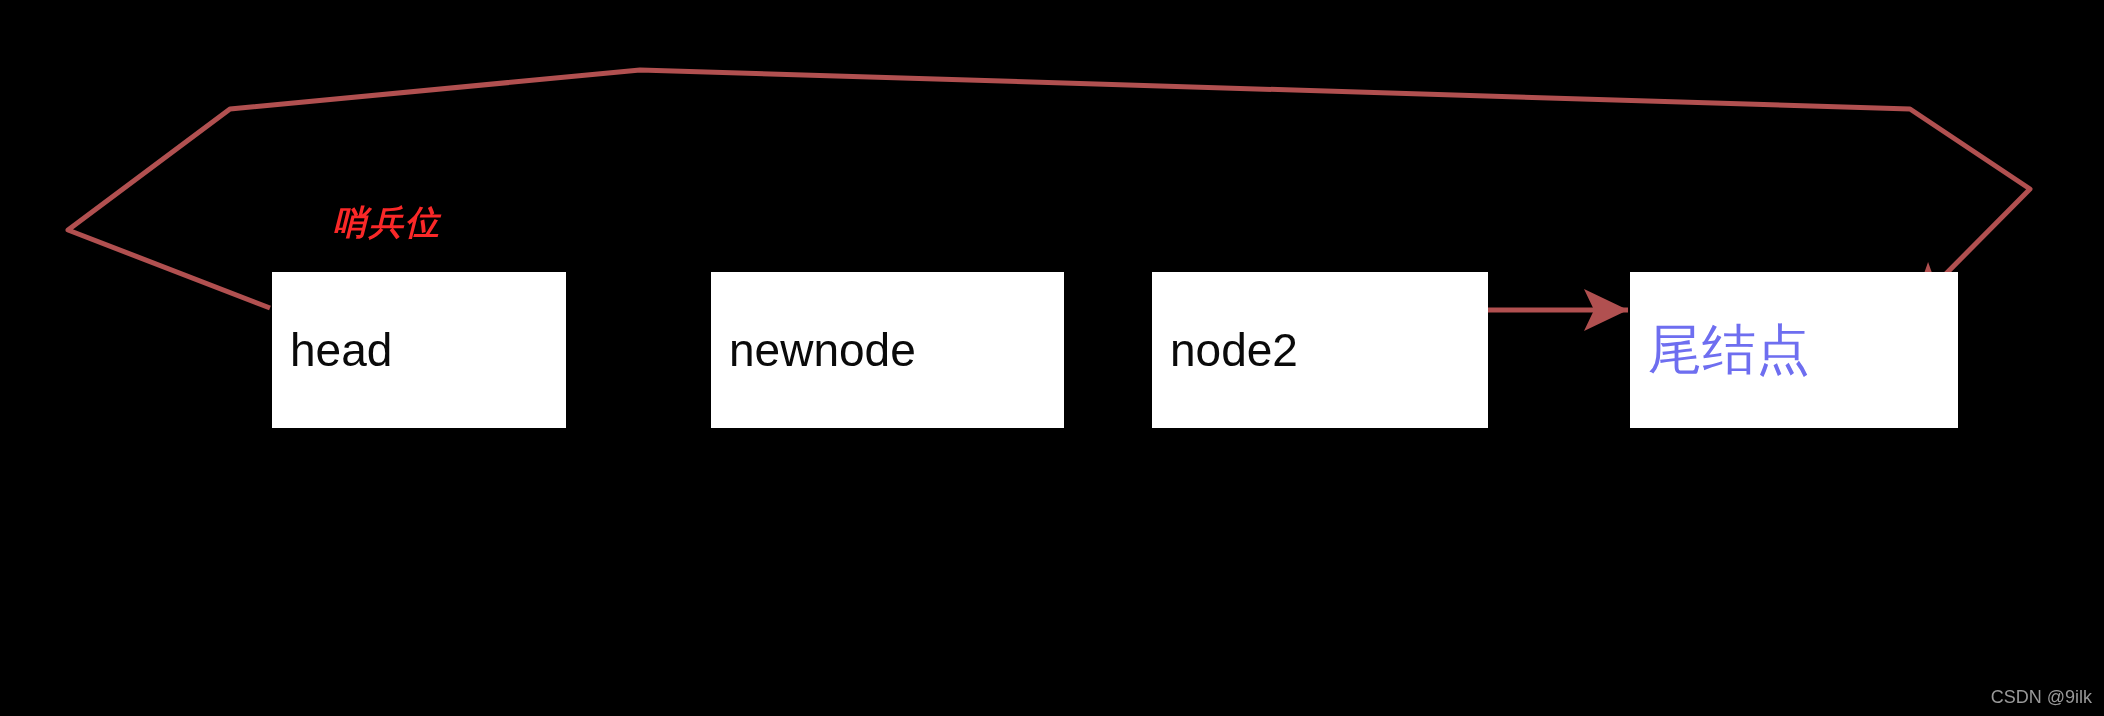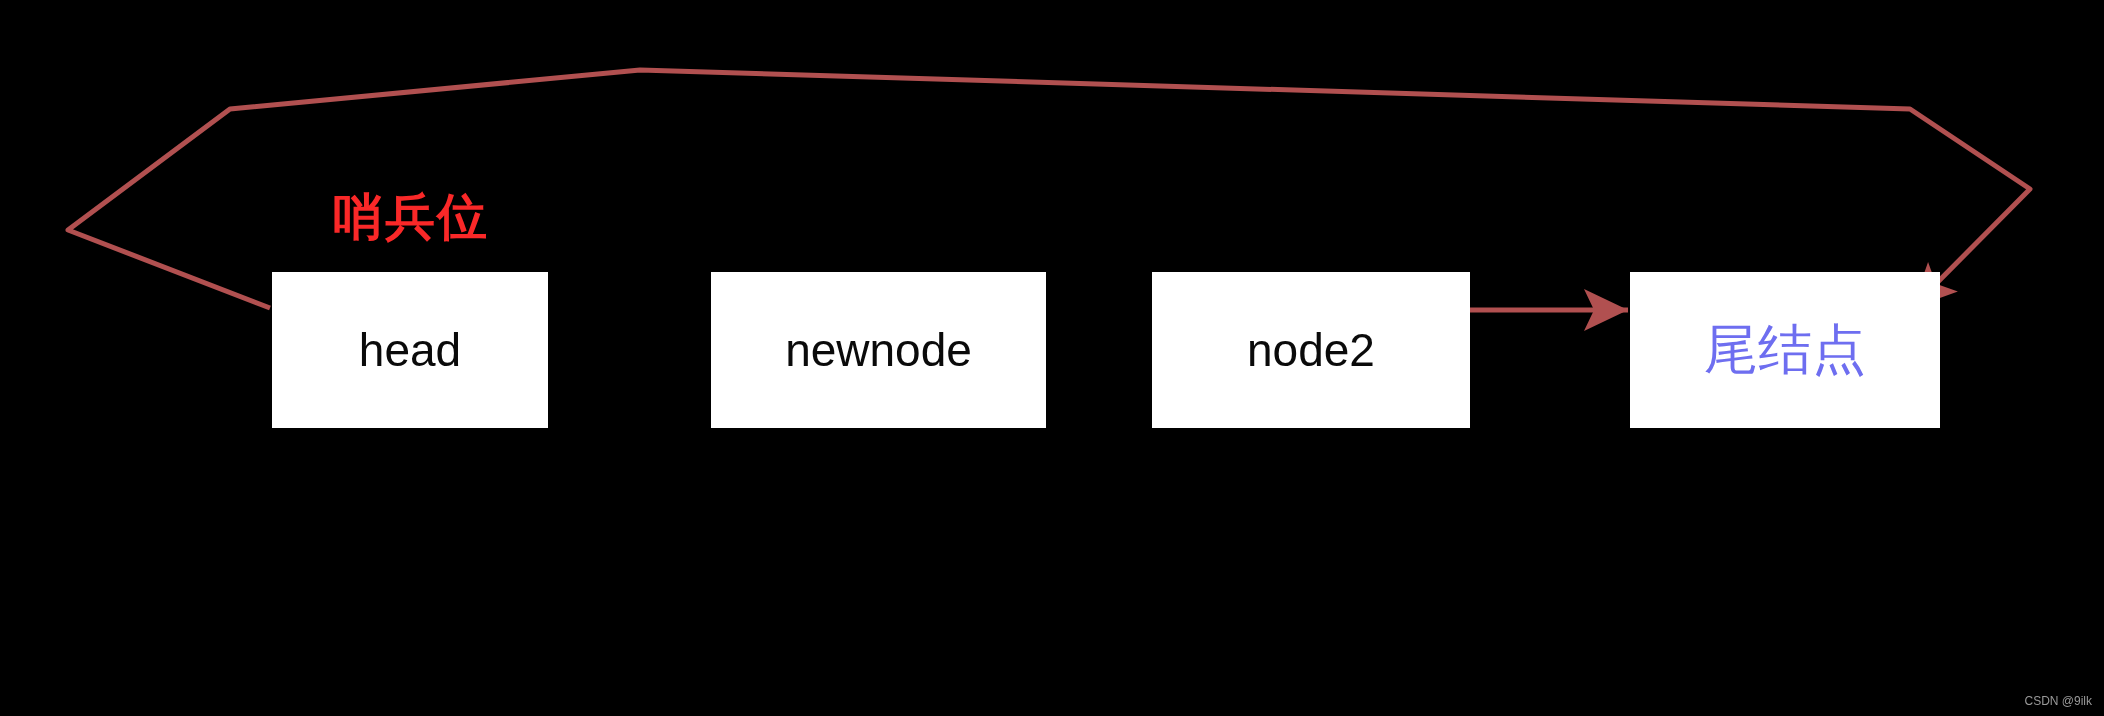--- a/index.html
+++ b/index.html
@@ -38,50 +38,51 @@
     stroke-width: 5;
     stroke-linejoin: round;
   }
   .node-box {
     position: absolute;
     top: 272px;
     height: 156px;
     background: var(--node-fill);
     display: flex;
     align-items: center;
-    justify-content: center;
+    padding-left: 18px;
   }
   .node-label {
     font-size: 46px;
     color: var(--node-text);
     white-space: nowrap;
   }
   .node-box.head    { left: 272px;  width: 276px; }
   .node-box.newnode { left: 711px;  width: 335px; }
   .node-box.node2   { left: 1152px; width: 318px; }
   .node-box.tail    { left: 1630px; width: 310px; }
   .node-box.tail .node-label {
     color: var(--tail-text);
     font-size: 54px;
   }
   .sentinel-label {
     position: absolute;
     left: 333px;
-    top: 184px;
-    font-size: 50px;
+    top: 200px;
+    font-size: 34px;
     font-weight: bold;
     letter-spacing: 2px;
     color: var(--sentinel-text);
     white-space: nowrap;
+    font-style: italic;
   }
   .watermark {
     position: absolute;
     right: 12px;
     bottom: 8px;
-    font-size: 12px;
+    font-size: 18px;
     color: var(--watermark-text);
     white-space: nowrap;
   }
 </style>
 </head>
 <body>
 
 <div class="canvas">
 
   <svg class="arrows-layer" viewBox="0 0 2104 716" xmlns="http://www.w3.org/2000/svg">

